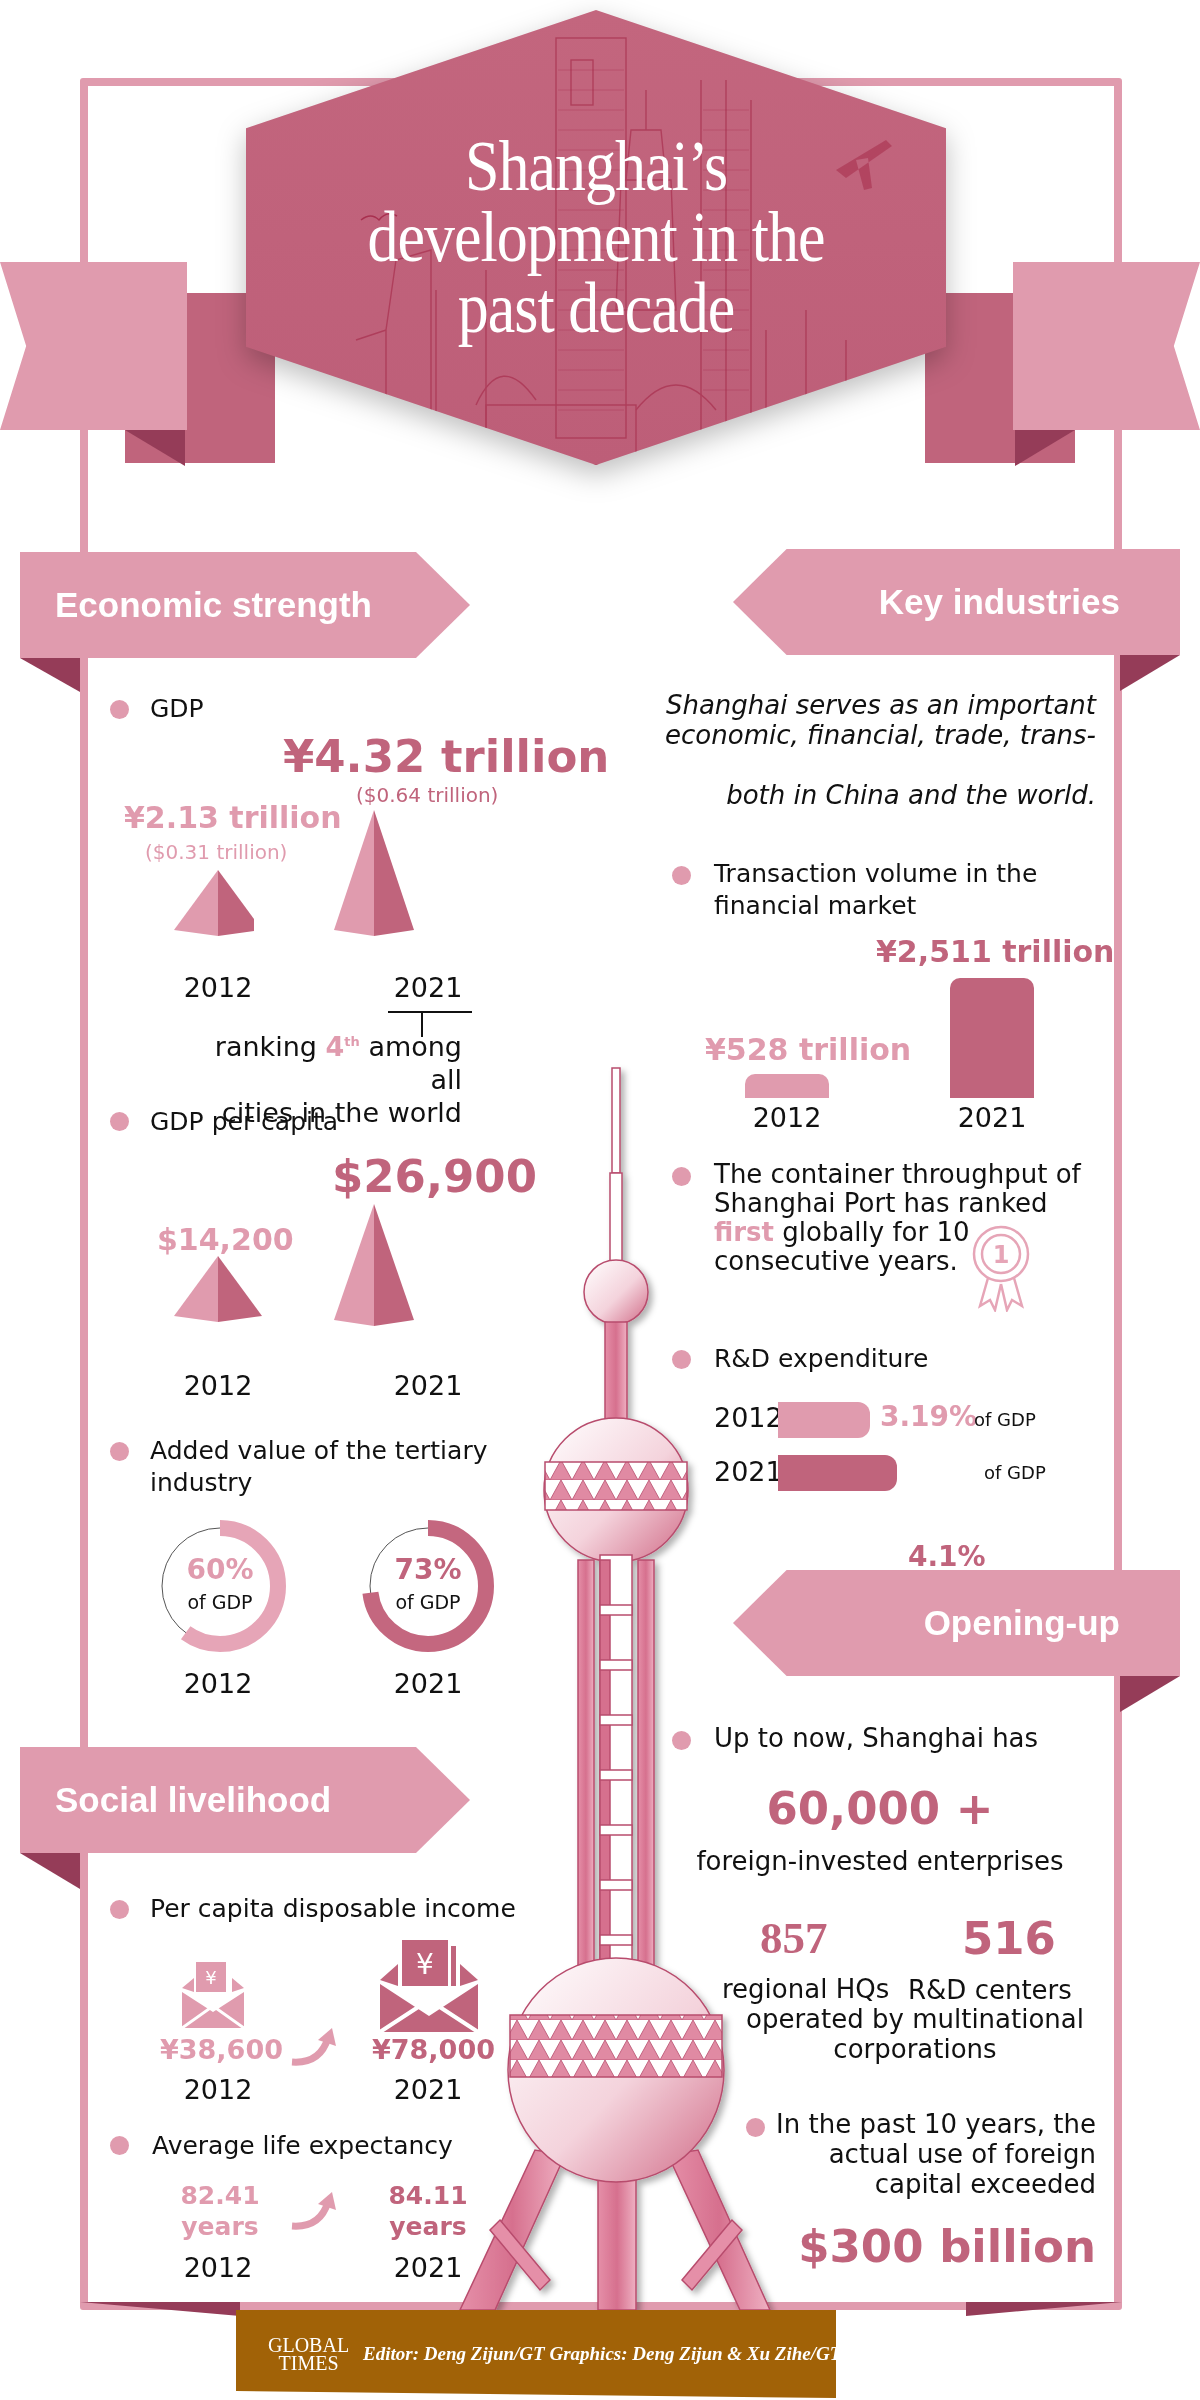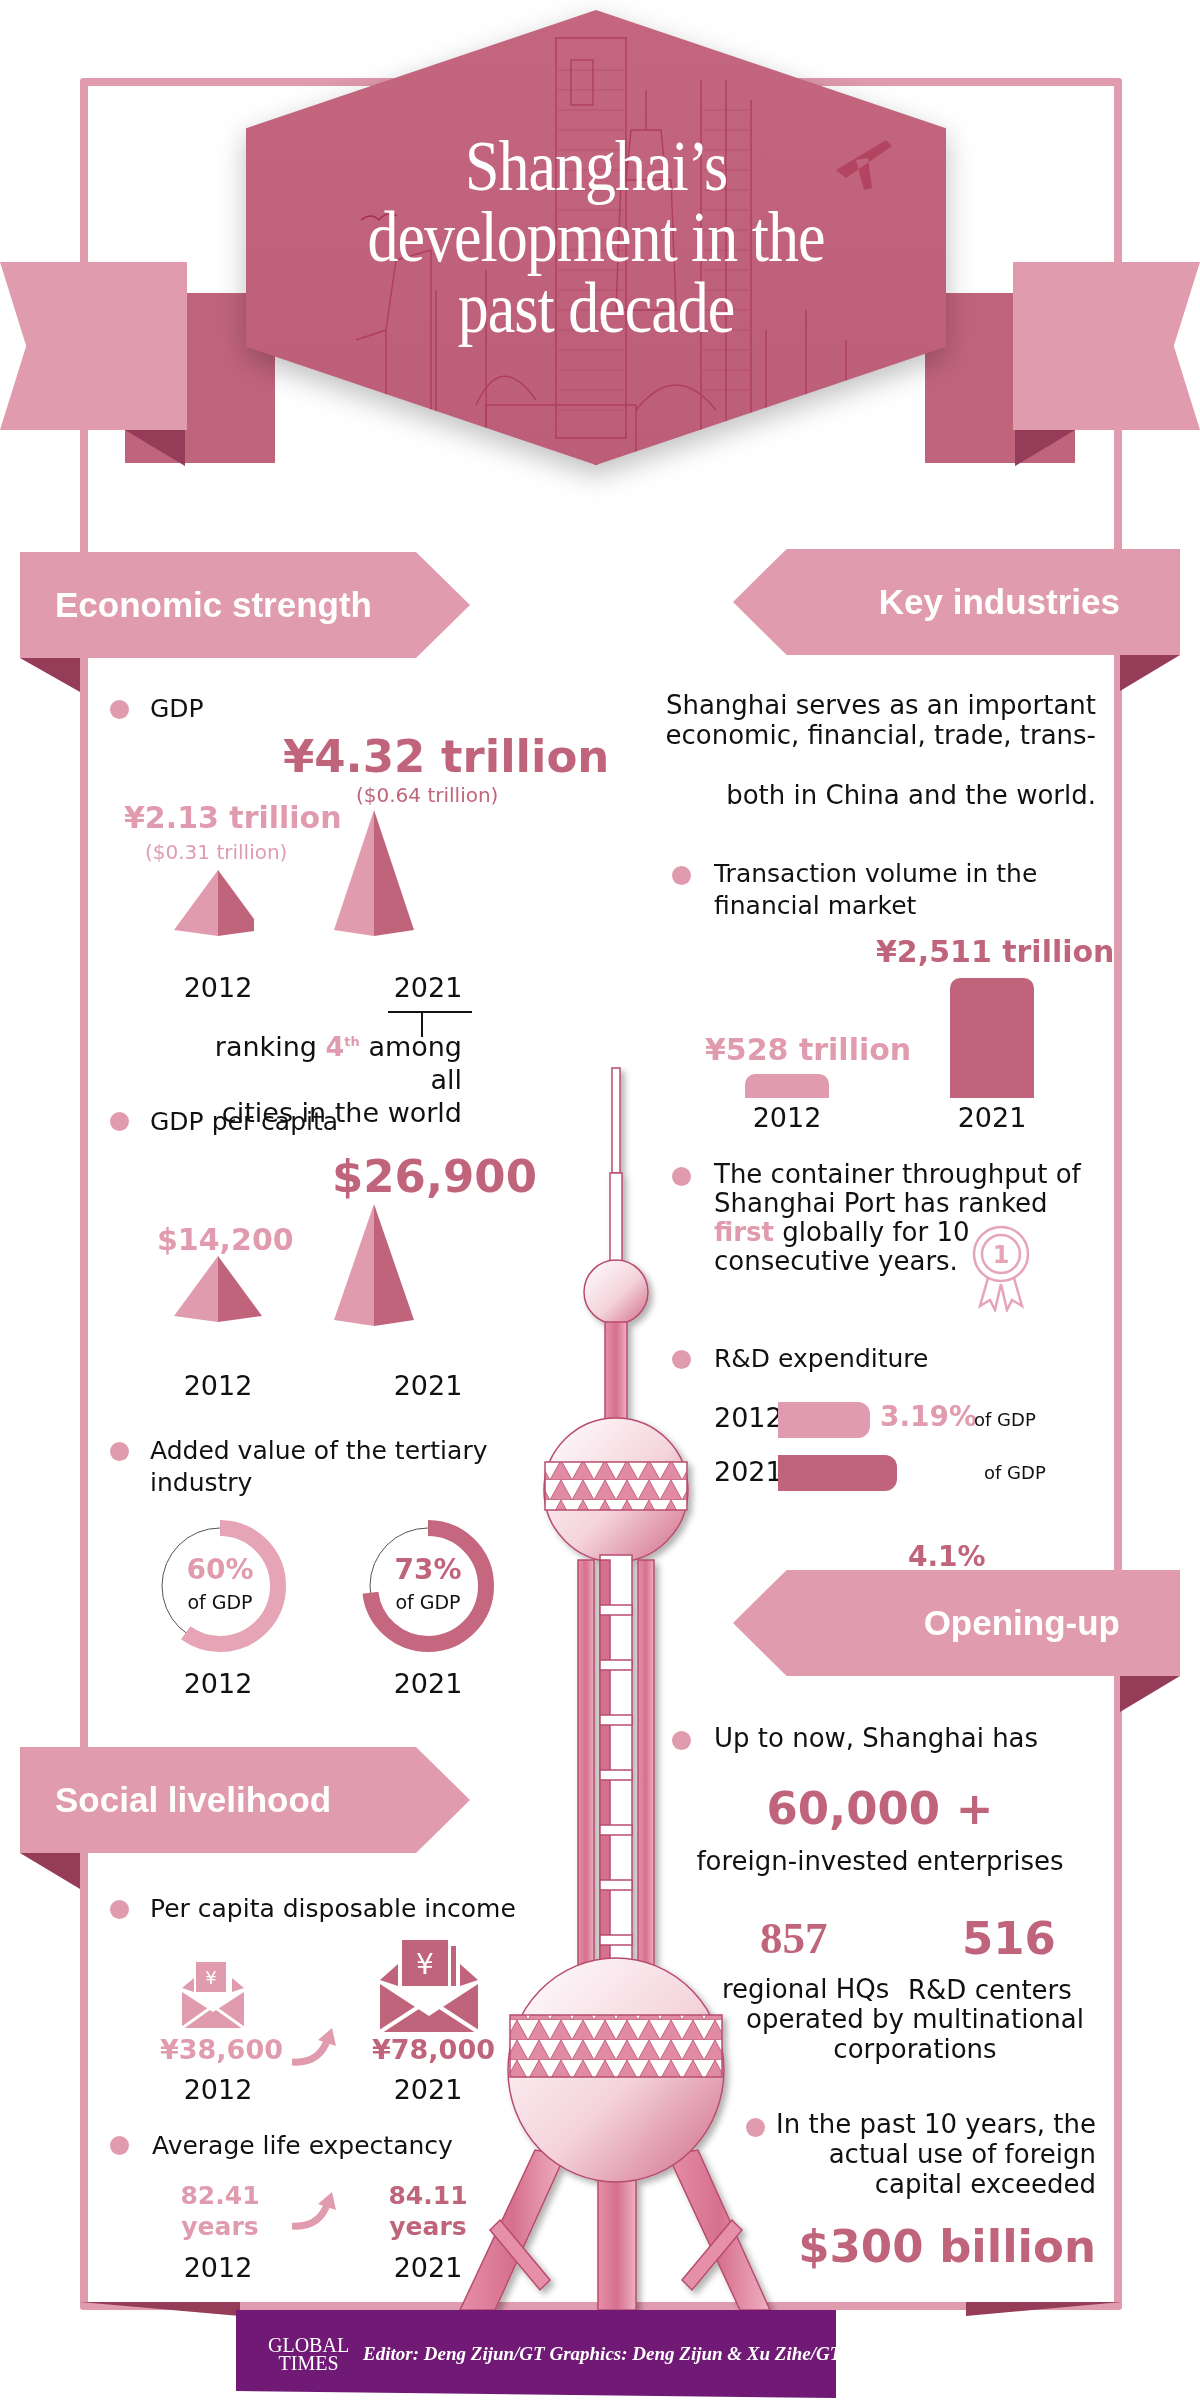--- a/index.html
+++ b/index.html
@@ -45,21 +45,21 @@
   .pyr { position: absolute; }
 
   
   .tower { position: absolute; left: 440px; top: 1060px; width: 340px; height: 1250px; pointer-events: none; }
 
   
   .bar { position: absolute; border-radius: 0 12px 12px 0; }
   .vbar { position: absolute; border-radius: 10px 10px 0 0; }
 
   
-  .footer { position: absolute; left: 236px; top: 2310px; width: 600px; height: 88px; background: #701a75;
+  .footer { position: absolute; left: 236px; top: 2310px; width: 600px; height: 88px; background: #a16207;
             clip-path: polygon(0 0, 100% 0, 100% 100%, 0 92%); display: flex; align-items: center; padding-left: 32px; }
   .gt-logo { font-family: "Liberation Serif", serif; color: #fff; line-height: 18px; font-size: 20px; letter-spacing: 0px; text-align: center; margin-right: 14px; }
   .credits { font-family: "Liberation Serif", serif; font-style: italic; font-weight: bold; color: #fff; font-size: 19px; white-space: nowrap; }
 </style>
 </head>
 <body>
 
 <div class="frame"></div>
 
 <div class="rib-fold" style="left:125px; top:293px; width:150px; height:170px; clip-path: polygon(0 0,100% 0,100% 100%,0 100%);"></div>
@@ -276,21 +276,21 @@
   <path d="M2 34 Q30 36 38 10" stroke="#e09bae" stroke-width="7" fill="none"></path>
   <path d="M28 12 L42 0 L46 18 Z" fill="#e09bae"></path>
 </svg>
 <div class="abs big" style="left:378px; top:2180px; font-size:25px; line-height:31px; text-align:center; width:100px;">
   <span>84.11</span><br>
   <span>years</span>
 </div>
 <div class="year" style="left:158px; top:2252px;">2012</div>
 <div class="year" style="left:368px; top:2252px;">2021</div>
 
-<div class="abs" style="left:640px; top:690px; width:456px; text-align:right; font-size:26px; line-height:30px;">
+<div class="abs" style="left:640px; top:690px; width:456px; text-align:right; font-size:26px; line-height:30px;font-style:italic;">
   <span>Shanghai serves as an important</span><br>
   <span>economic, financial, trade, trans-</span><br>
   <br>
   <span>both in China and the world.</span>
 </div>
 
 <div class="bullet" style="left:672px; top:866px;"></div>
 <div class="lbl" style="left:714px; top:858px;">
   <span>Transaction volume in the</span><br>
   <span>financial market</span>

